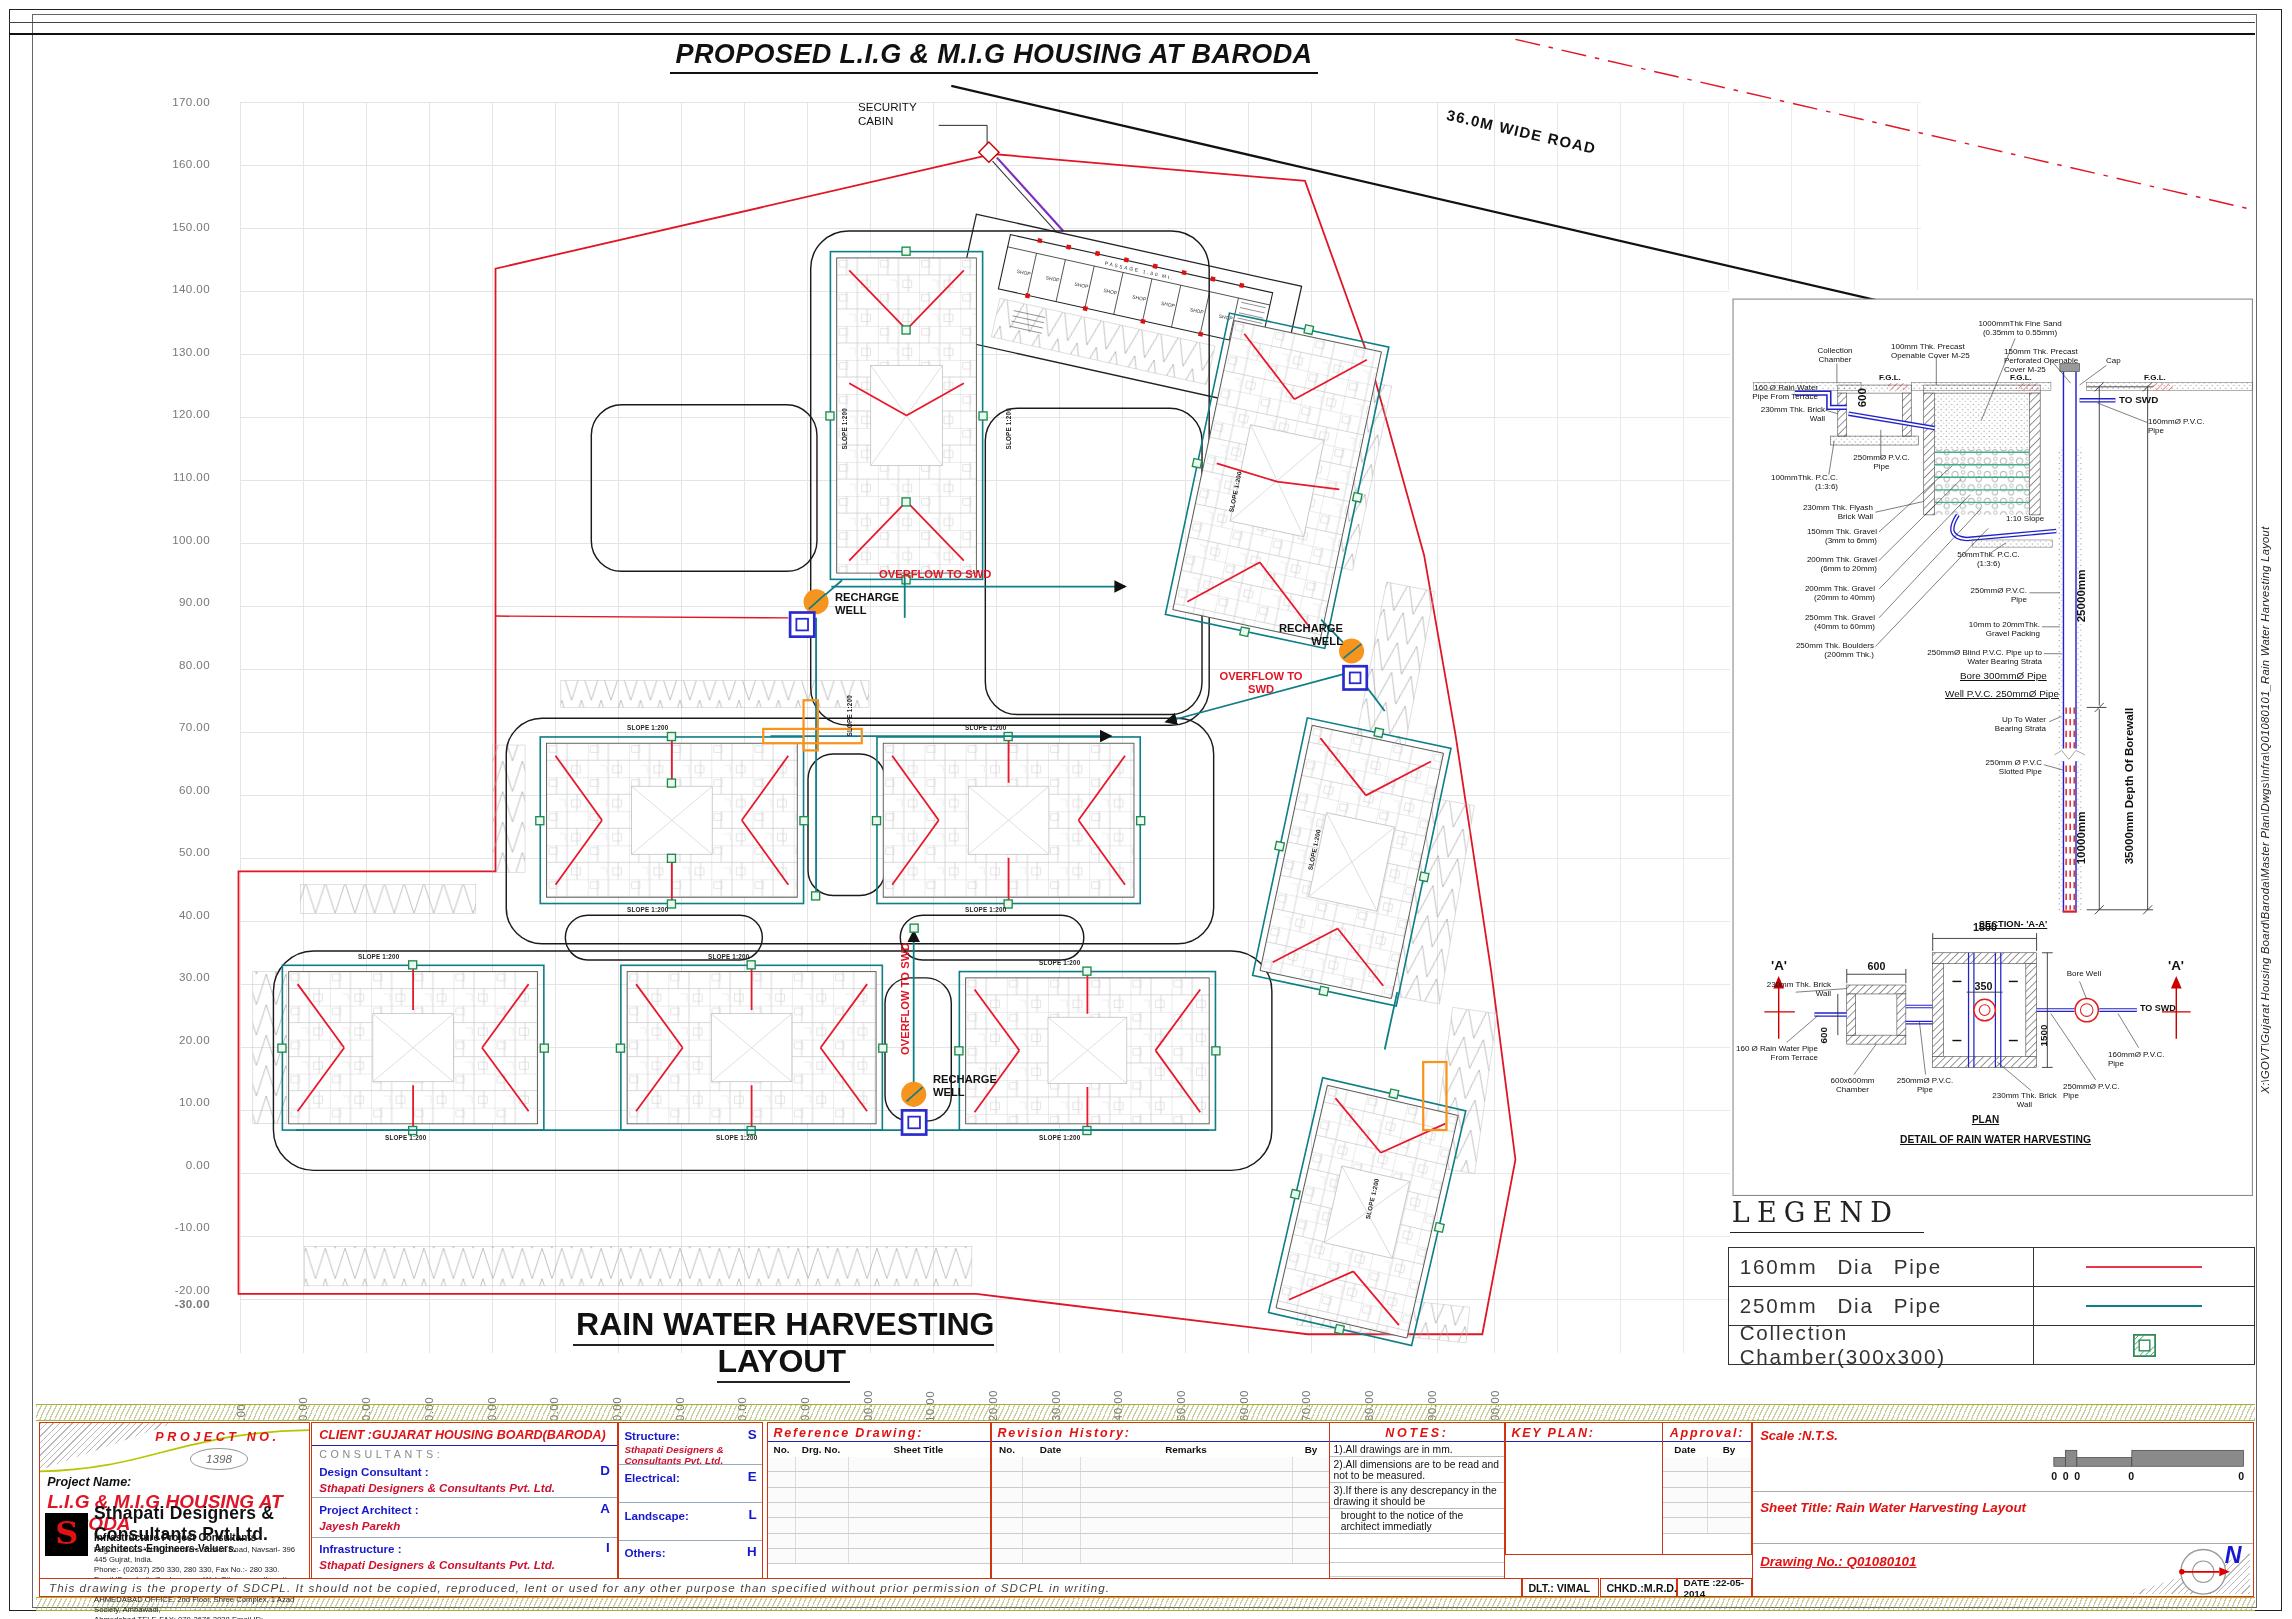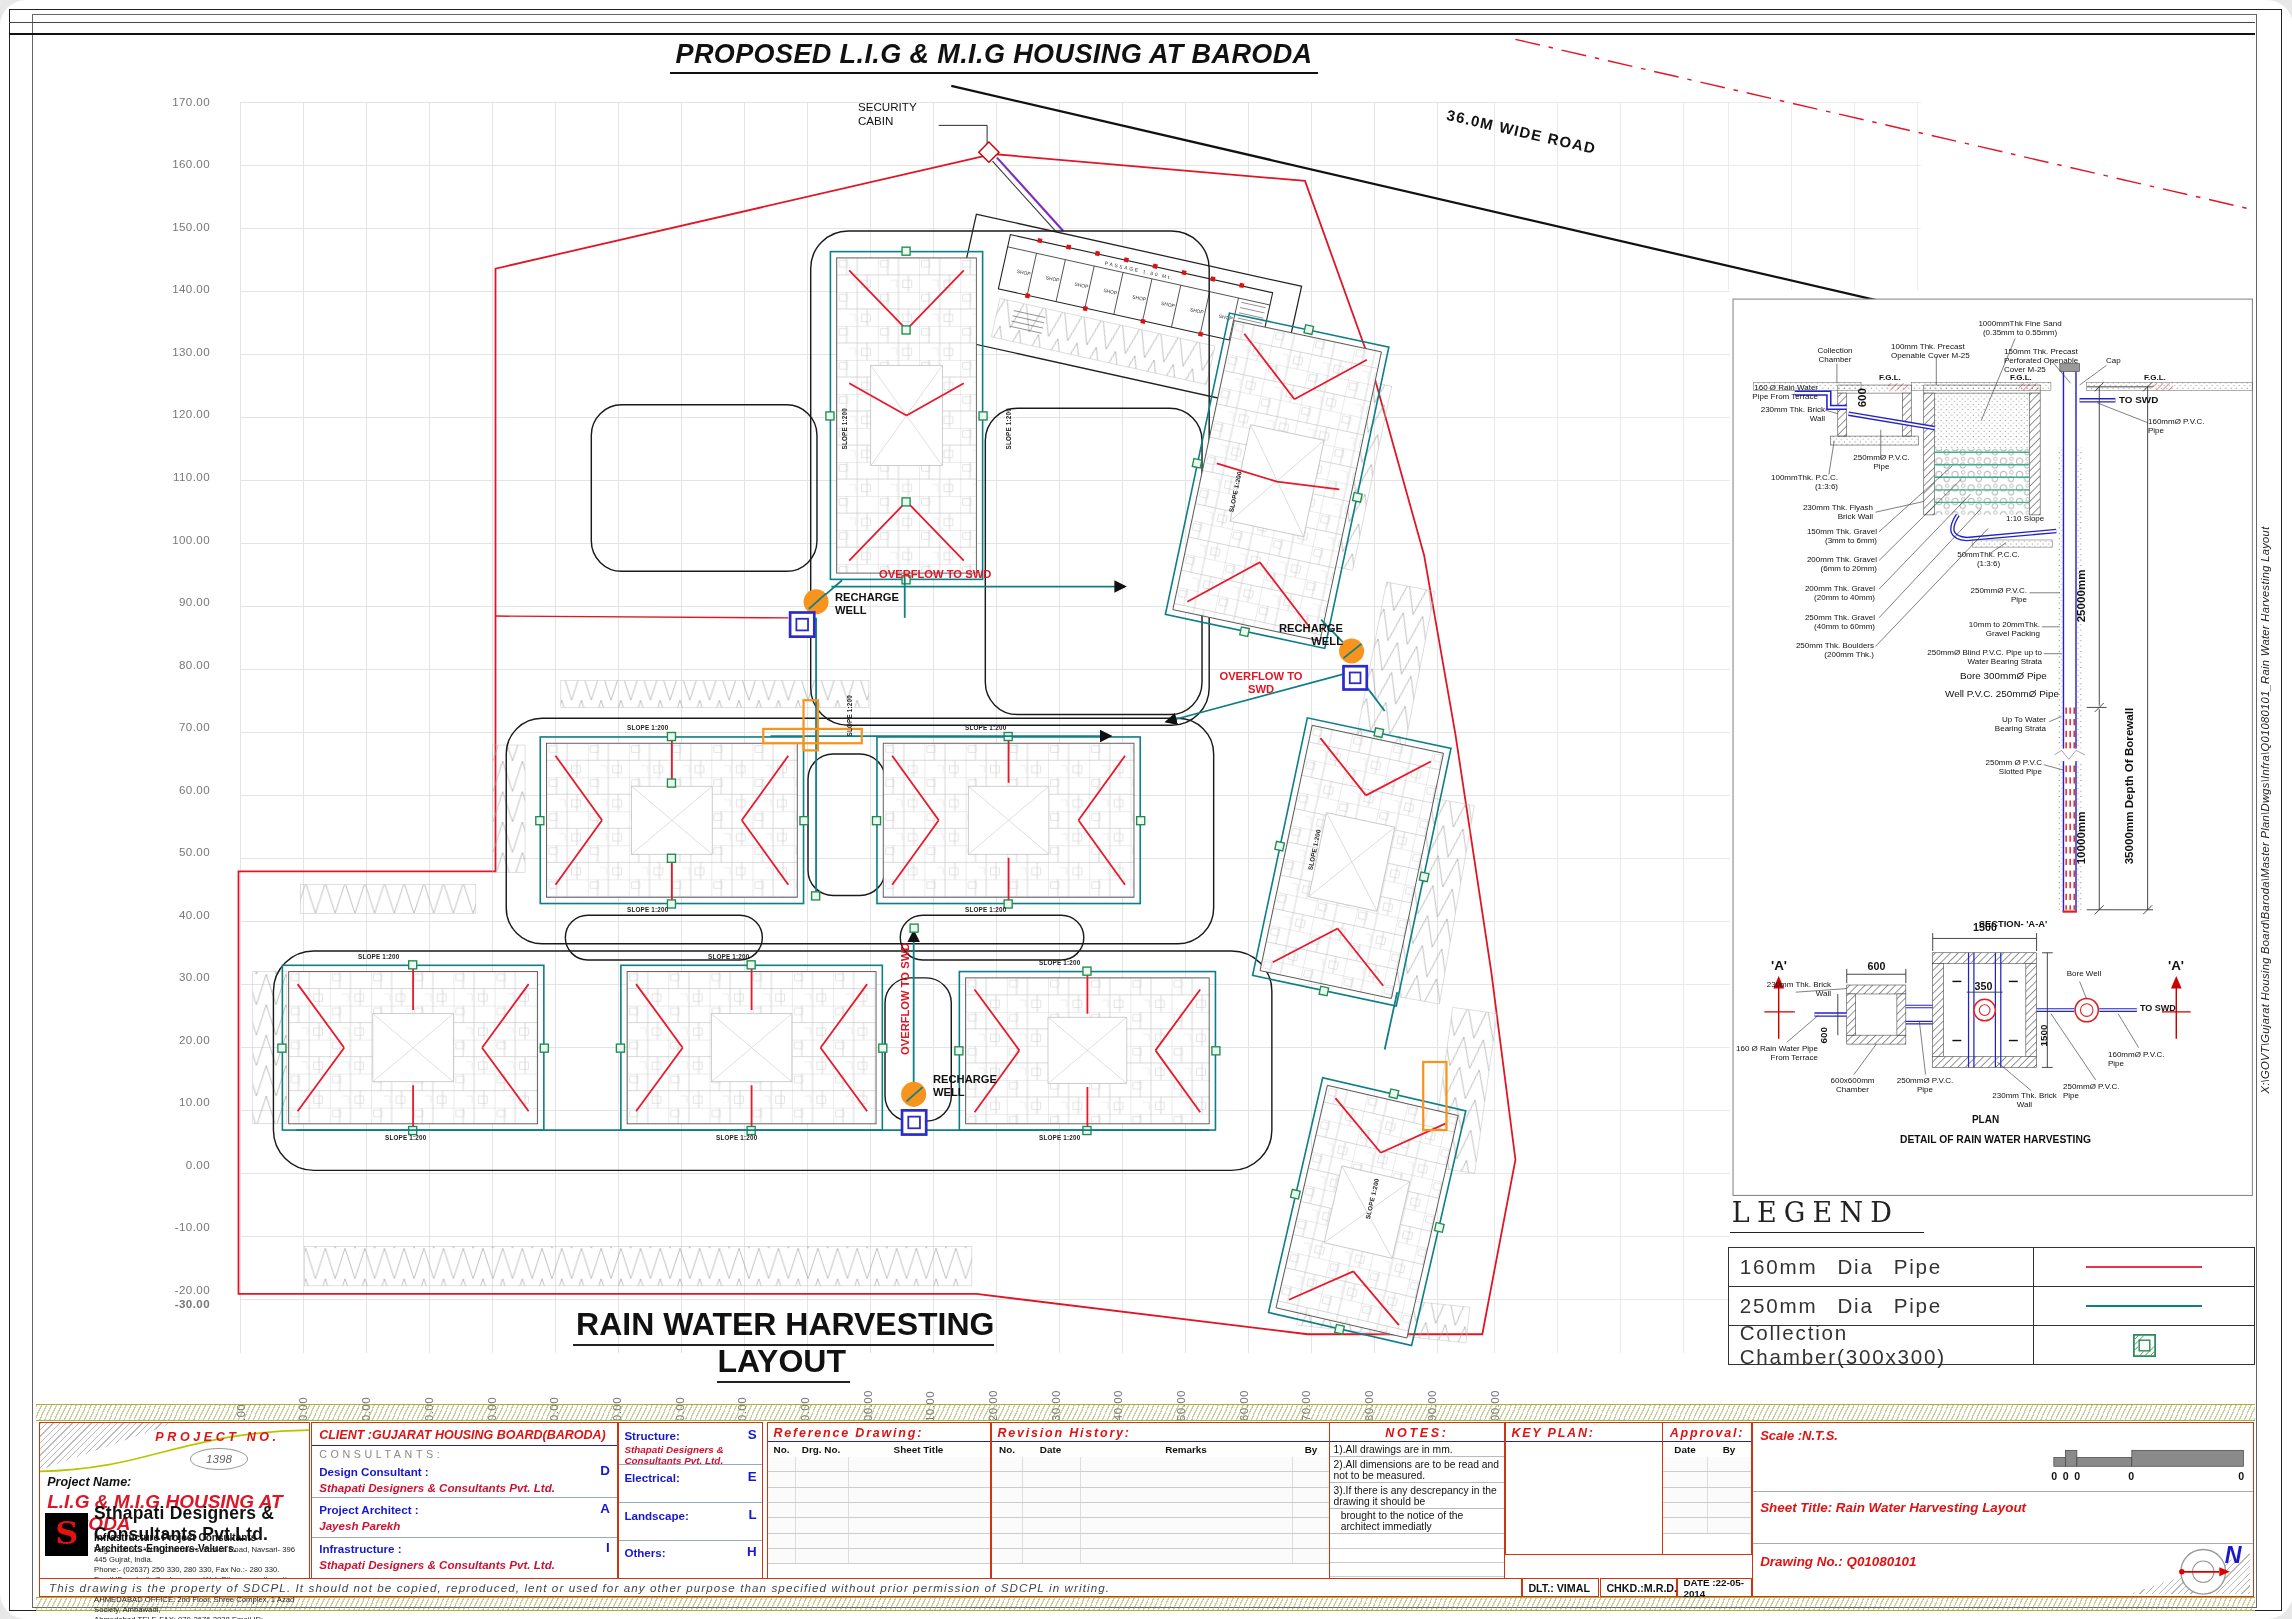--- a/index.html
+++ b/index.html
@@ -1,17 +1,17 @@
 <!DOCTYPE html>
 <html style="font-size:14.3px"><head>
 <meta charset="utf-8">
 <style>
   html,body{margin:0;padding:0;background:#e8e8e8;}
   #stage{position:relative;width:2293px;height:1619px;background:#fff;overflow:hidden;
-         font-family:"Liberation Sans",sans-serif;color:#111;border-radius:26px;}
+         font-family:"Liberation Sans",sans-serif;color:#111;}
   .abs{position:absolute;}
   
   .frame-outer{left:9px;top:9px;width:2271px;height:1600px;border:1.8px solid #222;}
   .frame-inner{left:32px;top:14.3px;width:2223px;height:1592px;border:0.9px solid #666;}
   .topline1{left:9px;top:21.5px;width:2246px;height:0;border-top:0.9px solid #444;}
   .topline2{left:9px;top:33px;width:2246px;height:0;border-top:2.7px solid #111;}
   
   .sheet-title{left:591px;top:39px;width:806px;text-align:center;font-size:27px;font-weight:bold;
                font-style:italic;letter-spacing:0.4px;}
   .sheet-title span{border-bottom:2.7px solid #111;padding:0 5.4px 2.7px 5.4px;}
@@ -34,21 +34,21 @@
   .plab{font-size:11.2px;line-height:1.2;font-weight:bold;color:#111;}
   .red{color:#e01525;}
   .slp{font-size:6.3px;font-weight:bold;color:#222;width:50px;letter-spacing:0.2px;}
   .roadlab{font-size:15px;letter-spacing:1.3px;font-weight:bold;color:#111;
            transform:rotate(13deg);transform-origin:0 0;}
   
   .dl{position:absolute;font-size:8px;line-height:1.15;color:#111;}
   .dlr{text-align:right;} .dlc{text-align:center;}
   .rot{transform:rotate(-90deg);transform-origin:0 100%;}
   .big{font-size:11.6px;font-weight:bold;}
-  .ul{}
+  .ul{text-decoration:underline;}
   .b{font-weight:bold;}
   
   .legend-title{left:1730px;top:1197px;font-family:"DejaVu Serif","Liberation Serif",serif;
     font-size:27px;letter-spacing:7.2px;color:#222;border-bottom:1.8px solid #222;padding:0 25px 3.6px 1.8px;}
   .legend-box{left:1728px;top:1247px;width:525px;border:1.8px solid #333;}
   .lrow{display:flex;height:38px;border-bottom:1.3px solid #333;align-items:center;}
   .lrow:last-child{border-bottom:none;}
   .lrow .ltxt{flex:1;padding-left:10.7px;font-size:20.6px;color:#333;letter-spacing:1.8px;word-spacing:12.5px;
     border-right:1.3px solid #333;height:100%;display:flex;align-items:center;}
   .lrow .lsym{width:220px;display:flex;justify-content:center;align-items:center;height:100%;}

